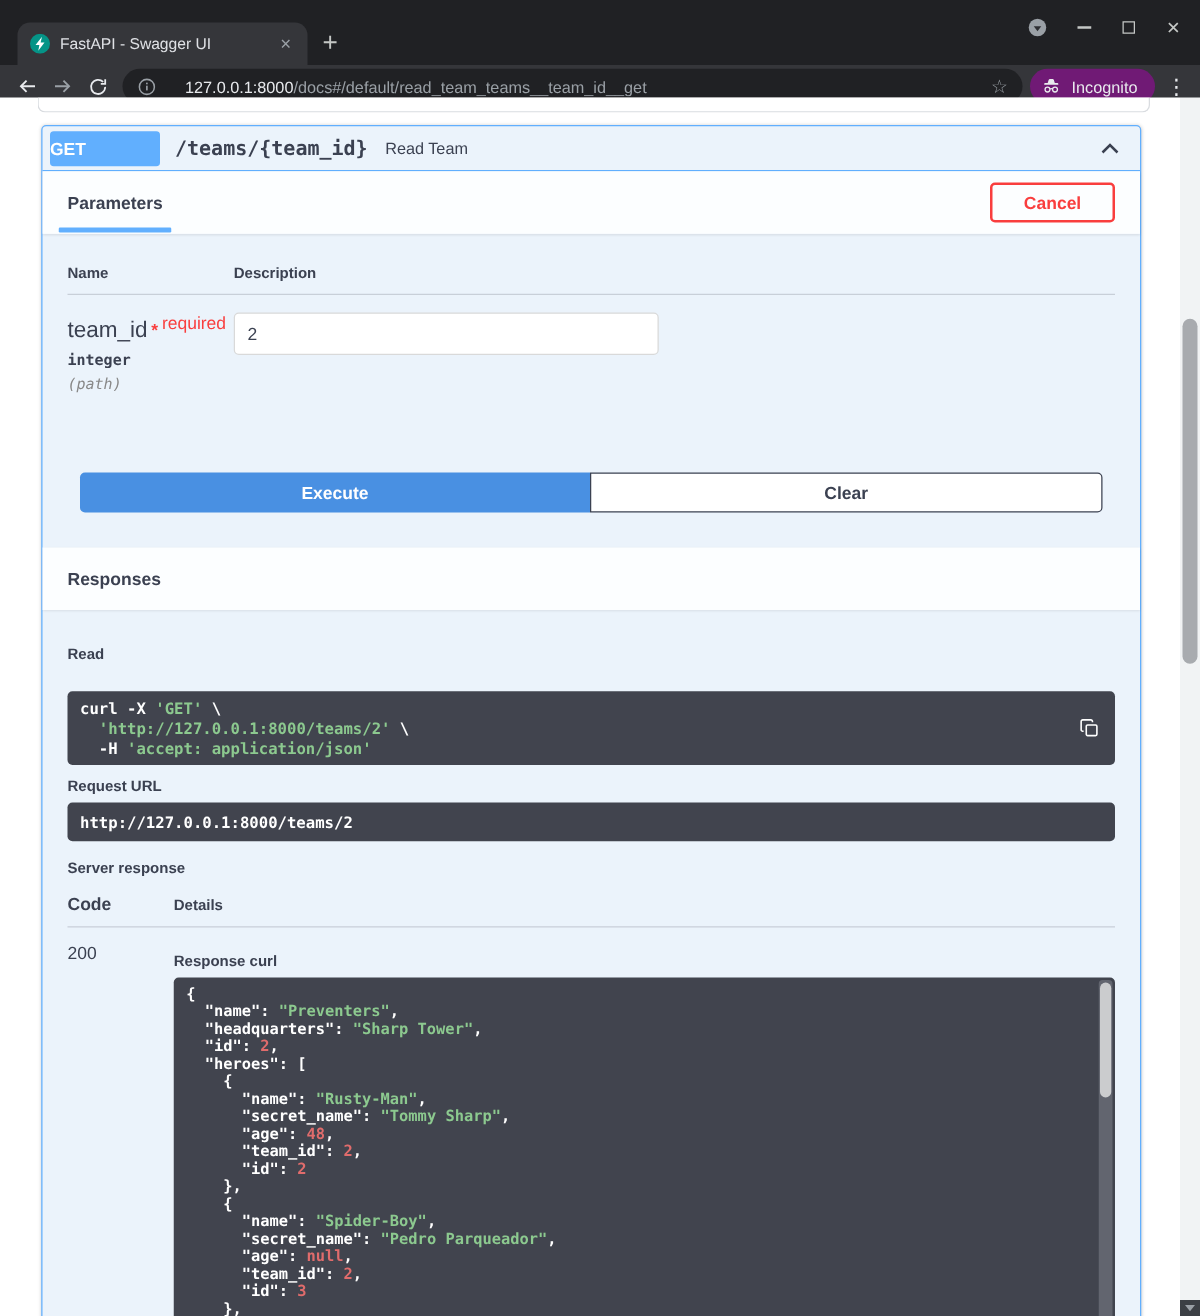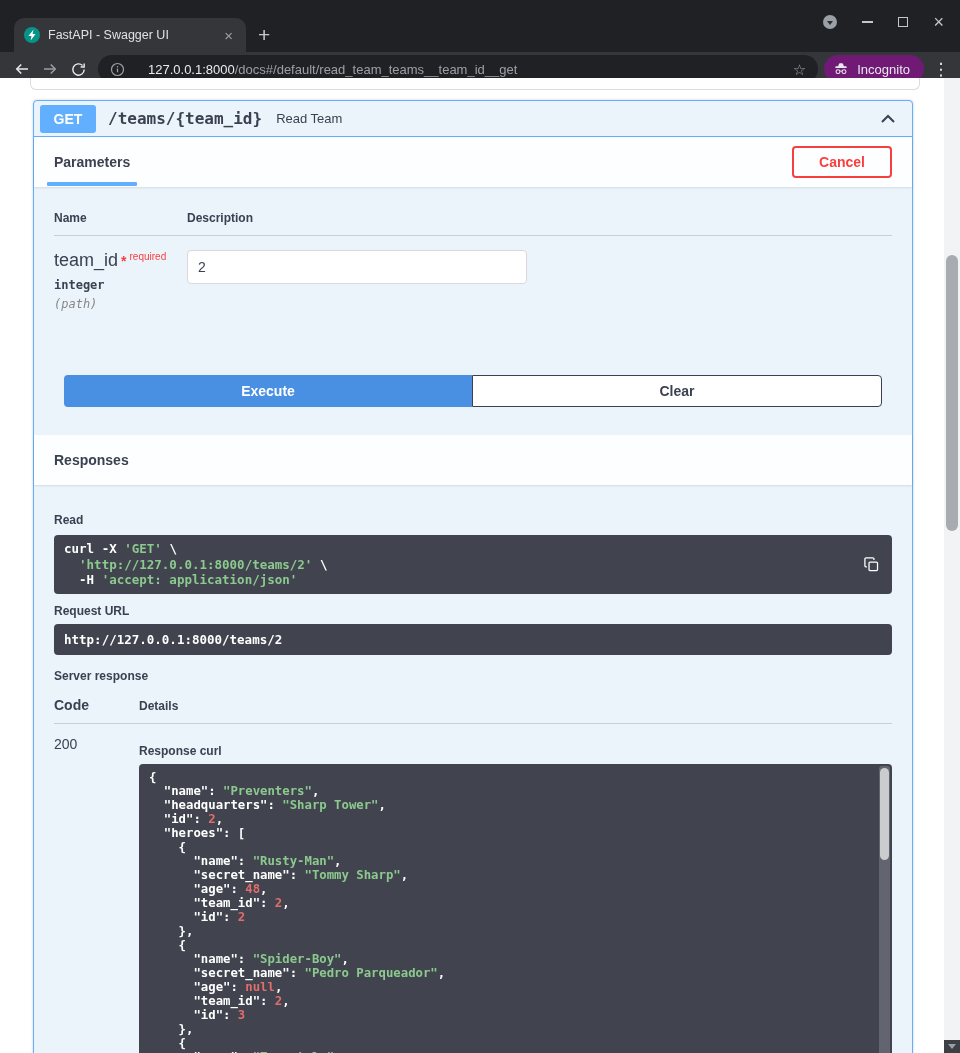--- a/index.html
+++ b/index.html
@@ -31,54 +31,54 @@
   .incognito{height:28px;background:#701a75;border-radius:14px;display:flex;align-items:center;gap:7px;padding:0 14px 0 8px;margin-right:6px}
   .incog-label{color:#e8eaed;font-size:13px;white-space:nowrap}
   .menu{color:#e8eaed;font-size:17px;width:22px;text-align:center}
 
   
   .page{position:absolute;top:78px;left:0;width:944px;height:975px;background:#fff;overflow:hidden}
   .prev-tail{margin-left:30px;width:890px;height:12px;border:1px solid #d9dce0;border-top:none;border-radius:0 0 6px 6px;background:#fff}
 
   .opblock{margin:10px 0 0 33px;width:880px;background:#ebf3fb;border:1px solid var(--accent,#61affe);border-radius:4px;box-shadow:0 0 3px rgba(0,0,0,.19)}
   .opblock-header{display:flex;align-items:center;height:36px;padding:0 14px 0 6px;border-bottom:1px solid var(--accent,#61affe)}
-  .method-badge{background:var(--accent,#61affe);color:#fff;font-weight:700;font-size:14px;width:56px;text-align:center;padding:6px 0;border-radius:3px}
+  .method-badge{background:var(--accent,#61affe);color:#fff;font-weight:700;font-size:14px;width:88px;text-align:left;padding:6px 0;border-radius:3px}
   .op-path{margin-left:12px;font-family:"DejaVu Sans Mono",monospace;font-weight:700;font-size:16px;color:#3b4151}
   .op-summary{margin-left:14px;font-size:13px;color:#3b4151}
   .chevron{margin-left:auto;display:flex;align-items:center}
 
   .section-header{height:50px;background:rgba(255,255,255,.85);display:flex;align-items:center;justify-content:space-between;padding:0 20px;box-shadow:0 1px 2px rgba(0,0,0,.1)}
   .params-tab{position:relative;height:100%;display:flex;align-items:center}
   .sec-title{font-size:14px;font-weight:700;color:#3b4151}
   .params-underline{position:absolute;bottom:1px;left:-7px;right:-7px;height:4px;background:var(--accent,#61affe);border-radius:1px}
   .cancel-btn{border:2px solid var(--cancel,#f93e3e);color:var(--cancel,#f93e3e);background:transparent;font-weight:700;font-size:14px;border-radius:4px;padding:6px 25px;font-family:inherit}
 
   .params-body{padding:24px 20px 28px}
   .cols-head{display:flex;font-size:12px;font-weight:700;color:#3b4151;padding-bottom:10px;border-bottom:1px solid rgba(59,65,81,.2)}
   .col-name{width:133px}
   .param-row{display:flex;padding-top:14px}
   .param-left{width:133px}
   .param-name{font-size:18px;font-weight:400;color:#3b4151}
   .req-star{color:var(--cancel,#f93e3e);font-weight:700;font-size:14px;margin-left:3px}
-  .req-label{color:var(--cancel,#f93e3e);font-size:10px;vertical-align:super;margin-left:3px}
+  .req-label{color:var(--cancel,#f93e3e);font-size:14px;vertical-align:super;margin-left:3px}
   .param-type{font-family:"DejaVu Sans Mono",monospace;font-size:12px;font-weight:700;color:#3b4151;margin-top:7px}
   .param-in{font-family:"DejaVu Sans Mono",monospace;font-size:12px;font-style:italic;color:#888;margin-top:5px}
   .param-input{width:340px;height:34px;border:1px solid #d9d9d9;border-radius:4px;padding:0 10px;font-size:14px;color:#3b4151;background:#fff;font-family:inherit;outline:none}
 
   .execute-row{display:flex;margin:64px 10px 0}
   .execute-btn{flex:1;background:var(--execute,#4990e2);border:none;color:#fff;font-weight:700;font-size:14px;height:32px;border-radius:4px 0 0 4px;font-family:inherit}
   .clear-btn{flex:1;background:#fff;border:1px solid #3b4151;color:#3b4151;font-weight:700;font-size:14px;height:32px;border-radius:0 4px 4px 0;font-family:inherit}
 
   .responses-body{padding:28px 20px 20px}
   .block-label{font-size:12px;font-weight:700;color:#3b4151}
   .code-line{white-space:pre;font-family:"DejaVu Sans Mono",monospace;font-size:12.5px;line-height:15.6px;font-weight:600;color:#fff}
   .tok-t{color:#fff}
   .tok-s{color:var(--code_string,#8cc98f)}
   .tok-n{color:var(--code_number,#e06c6c)}
-  .curl-block{position:relative;margin-top:8px;background:var(--code_bg,#41444e);border-radius:4px;padding:6px 44px 6px 10px}
+  .curl-block{position:relative;margin-top:23px;background:var(--code_bg,#41444e);border-radius:4px;padding:6px 44px 6px 10px}
   .copy-btn{position:absolute;right:8px;top:50%;transform:translateY(-50%);width:26px;height:26px;display:flex;align-items:center;justify-content:center;background:transparent;border:none}
   .requrl-label{margin-top:10px}
   .requrl-block{margin-top:6px;background:var(--code_bg,#41444e);border-radius:4px;padding:8px 10px;font-family:"DejaVu Sans Mono",monospace;font-size:12.5px;font-weight:600;color:#fff;white-space:pre}
   .server-label{margin-top:14px}
   .resp-head{display:flex;align-items:flex-end;margin-top:14px;padding-bottom:10px;border-bottom:1px solid rgba(59,65,81,.2)}
   .resp-code-col{width:85px;font-size:14px;font-weight:700;color:#3b4151}
   .resp-details-col{font-size:12px;font-weight:700;color:#3b4151}
   .resp-row{display:flex;padding-top:12px}
   .status-code{width:85px;font-size:14px;color:#3b4151}
   .details-cell{flex:1;min-width:0}

